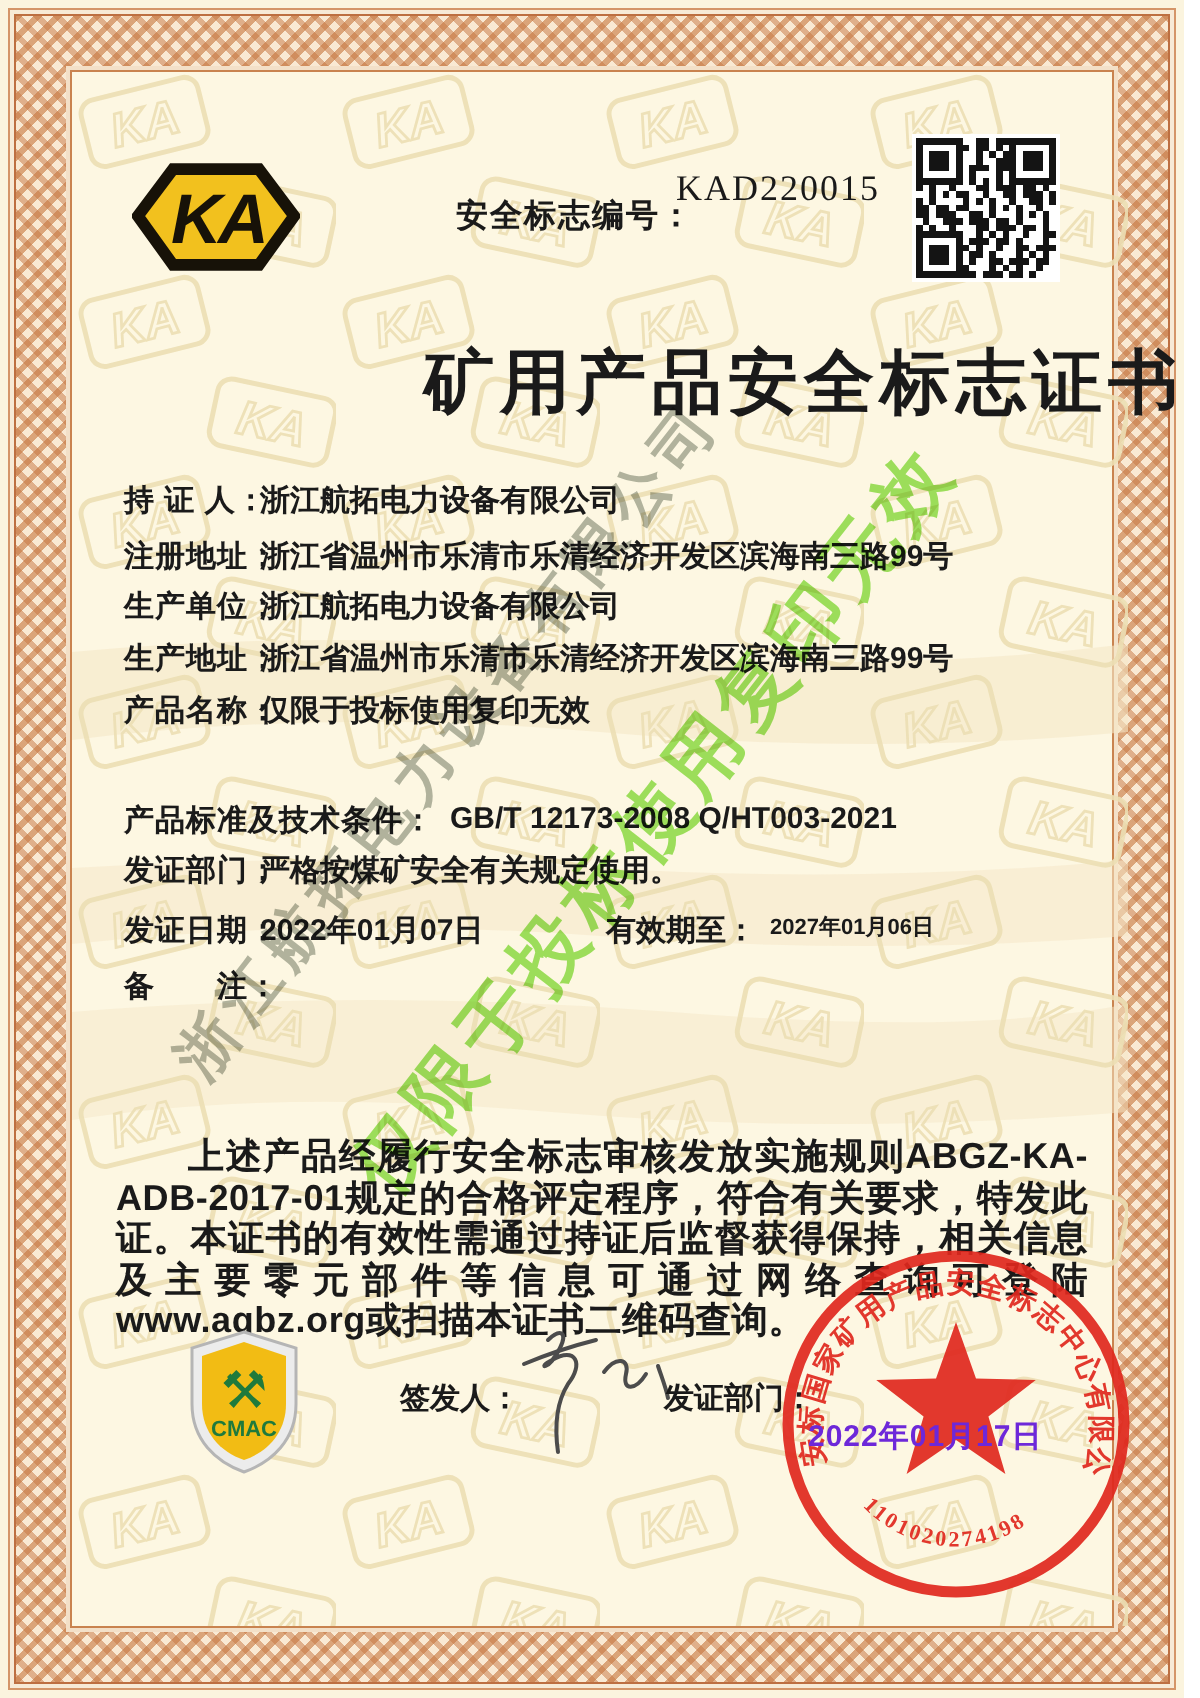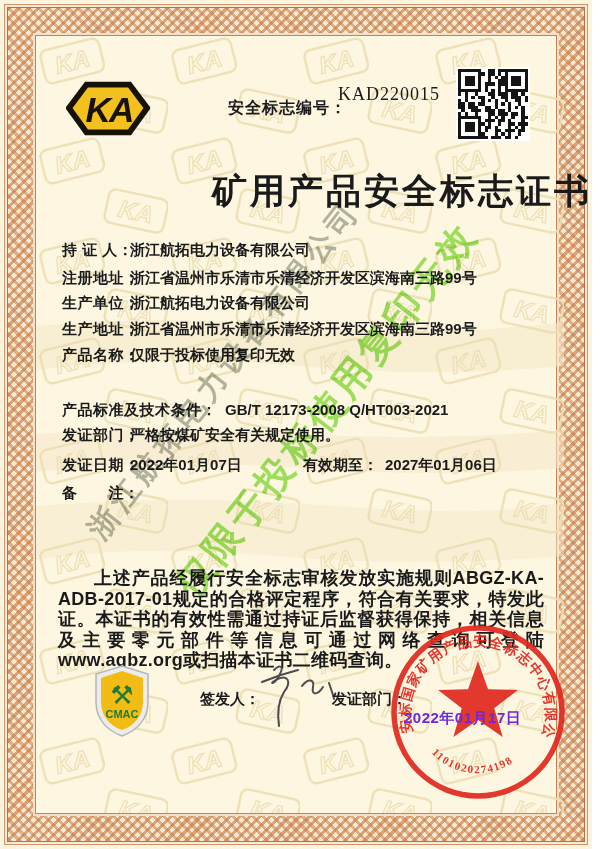--- a/index.html
+++ b/index.html
@@ -29,21 +29,21 @@
 
   
   .row{left:62px;width:500px;height:20px;white-space:nowrap;}
   .lab{font-size:15px;font-weight:700;letter-spacing:0.5px;}
   .val{position:absolute;left:68px;top:0;font-size:15px;font-weight:700;white-space:nowrap;}
   .r0{top:241px}.r1{top:269px}.r2{top:294px}.r3{top:320px}
   .r4{top:346px}.r5{top:373px}.r6{top:401px}.r7{top:426px}
   .r6 .val{left:163px;text-align:center;}
   .rowdate{top:456px;}
   .val2lab{position:absolute;left:241px;top:0;font-size:15px;font-weight:700;}
-  .val2{position:absolute;left:323px;top:0;font-size:15px;font-weight:700;white-space:nowrap;}
+  .val2{position:absolute;left:323px;top:0;font-size:11px;font-weight:700;white-space:nowrap;}
   .rowremark{top:484px;}
 
   .statement{left:58px;top:568px;width:486px;font-size:18px;font-weight:700;line-height:20.5px;
              text-align:justify;text-indent:2em;letter-spacing:0.3px;}
 
   
   .cmac{left:92px;top:664px;width:60px;height:74px;}
   .signer-label{left:200px;top:690px;font-size:15px;font-weight:700;}
   .signature{left:246px;top:656px;width:100px;height:90px;}
   .dept-label{left:332px;top:690px;font-size:15px;font-weight:700;}

